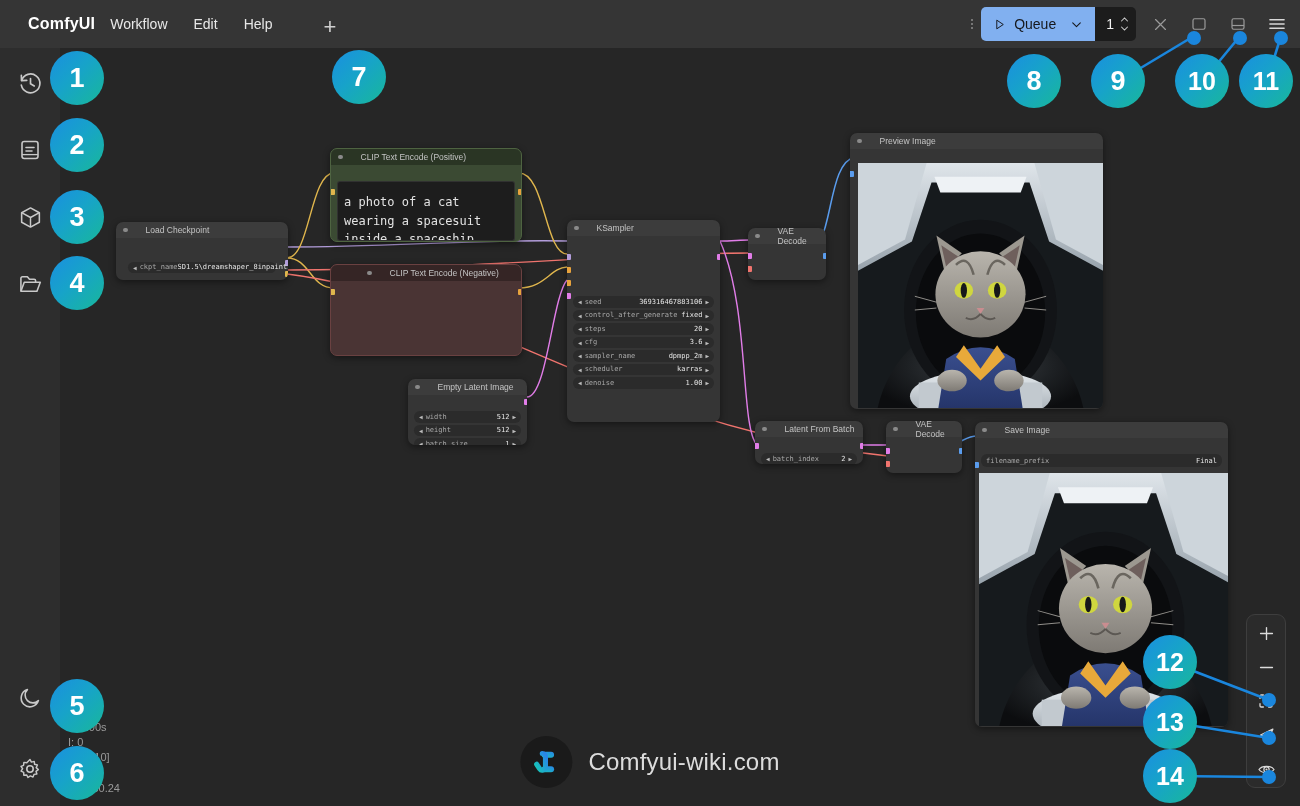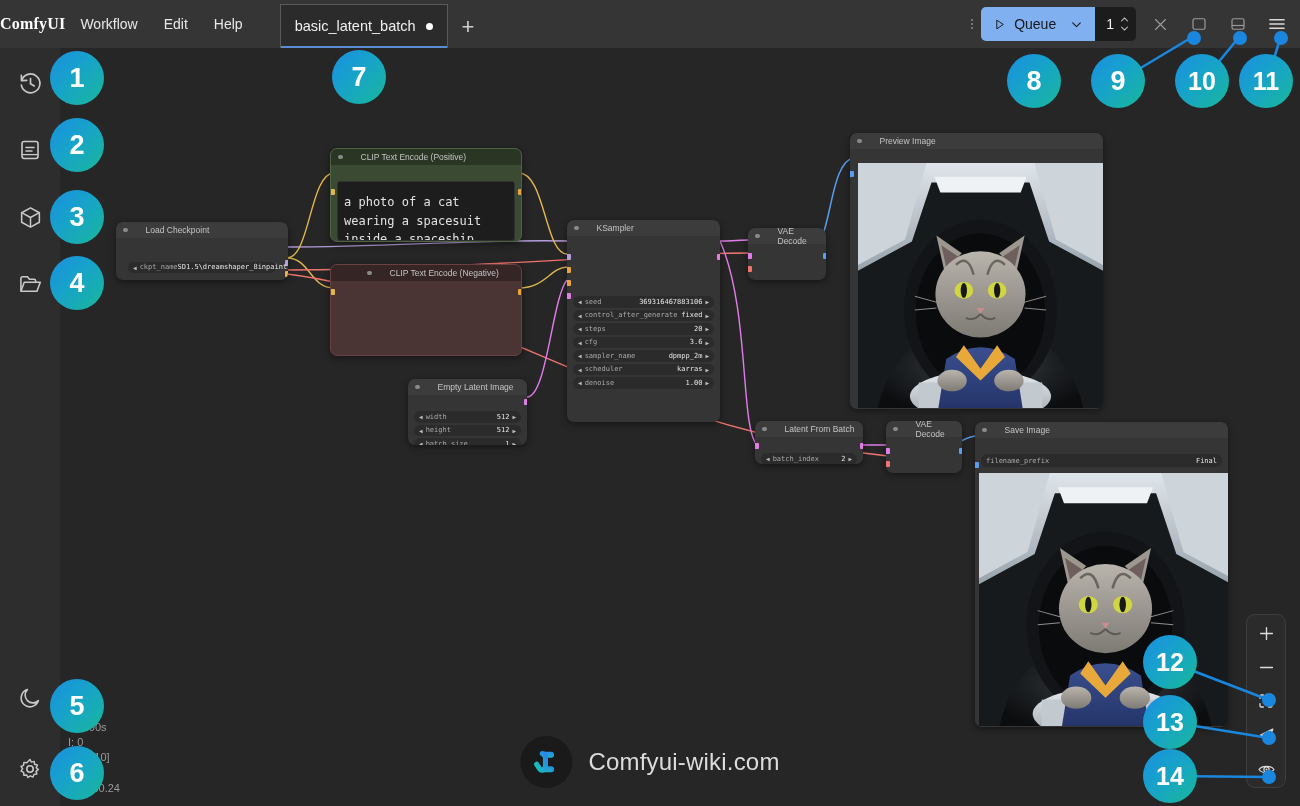--- a/index.html
+++ b/index.html
@@ -13,21 +13,21 @@
 
   
   #topbar {
     position: absolute; top: 0; left: 0; width: 1300px; height: 48px;
     background: #353535;
     display: flex; align-items: center;
     z-index: 40;
   }
   #logo {
     font-size: 16px; font-weight: bold; color: #ffffff;
-    margin-left: 0; letter-spacing: .2px; font-family: Liberation Serif, serif;
+    margin-left: 28px; letter-spacing: .2px;
   }
   .menu-item {
     font-size: 14px; color: #e8e8e8; padding: 6px 11px; margin-left: 4px;
     border-radius: 4px; cursor: pointer; white-space: nowrap;
   }
 
   #tabstrip { display: flex; align-items: flex-end; height: 48px; margin-left: 26px; }
   #tab-active {
     position: relative;
     height: 44px; min-width: 155px;
@@ -210,25 +210,20 @@
 </head>
 <body>
 
 <div id="topbar">
   <div id="logo">ComfyUI</div>
   <div class="menu-item">Workflow</div>
   <div class="menu-item">Edit</div>
   <div class="menu-item">Help</div>
 
   <div id="tabstrip">
-    <div id="tab-active">
-      <span class="tab-label">basic_latent_batch</span>
-      <span class="tab-dot"></span>
-      <span id="tab-underline"></span>
-    </div>
     <div id="tab-add">+</div>
   </div>
 
   <div id="topbar-right">
     <div id="dots-handle">
       <i></i>
         <i></i>
         <i></i>
     </div>
 

